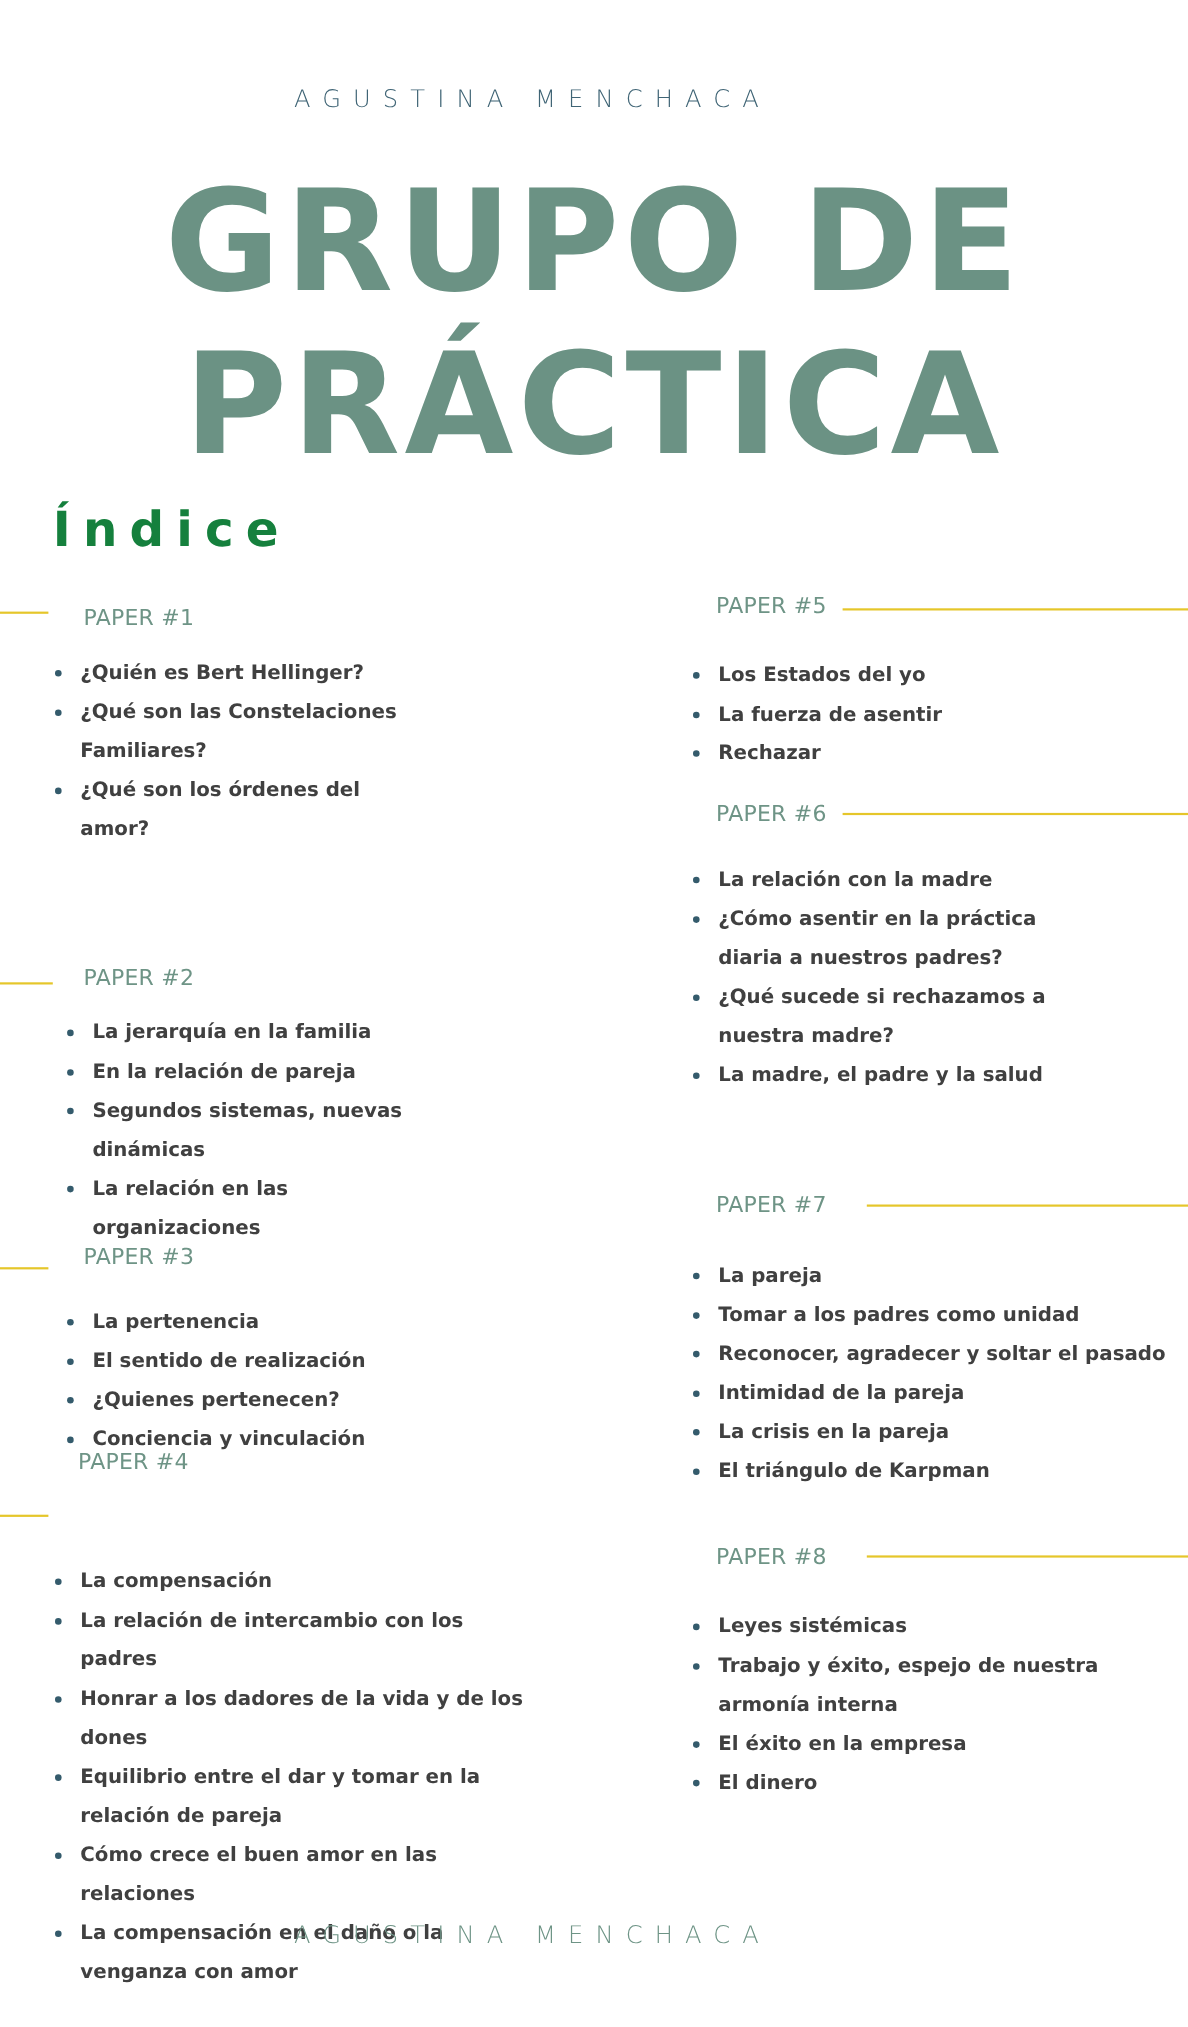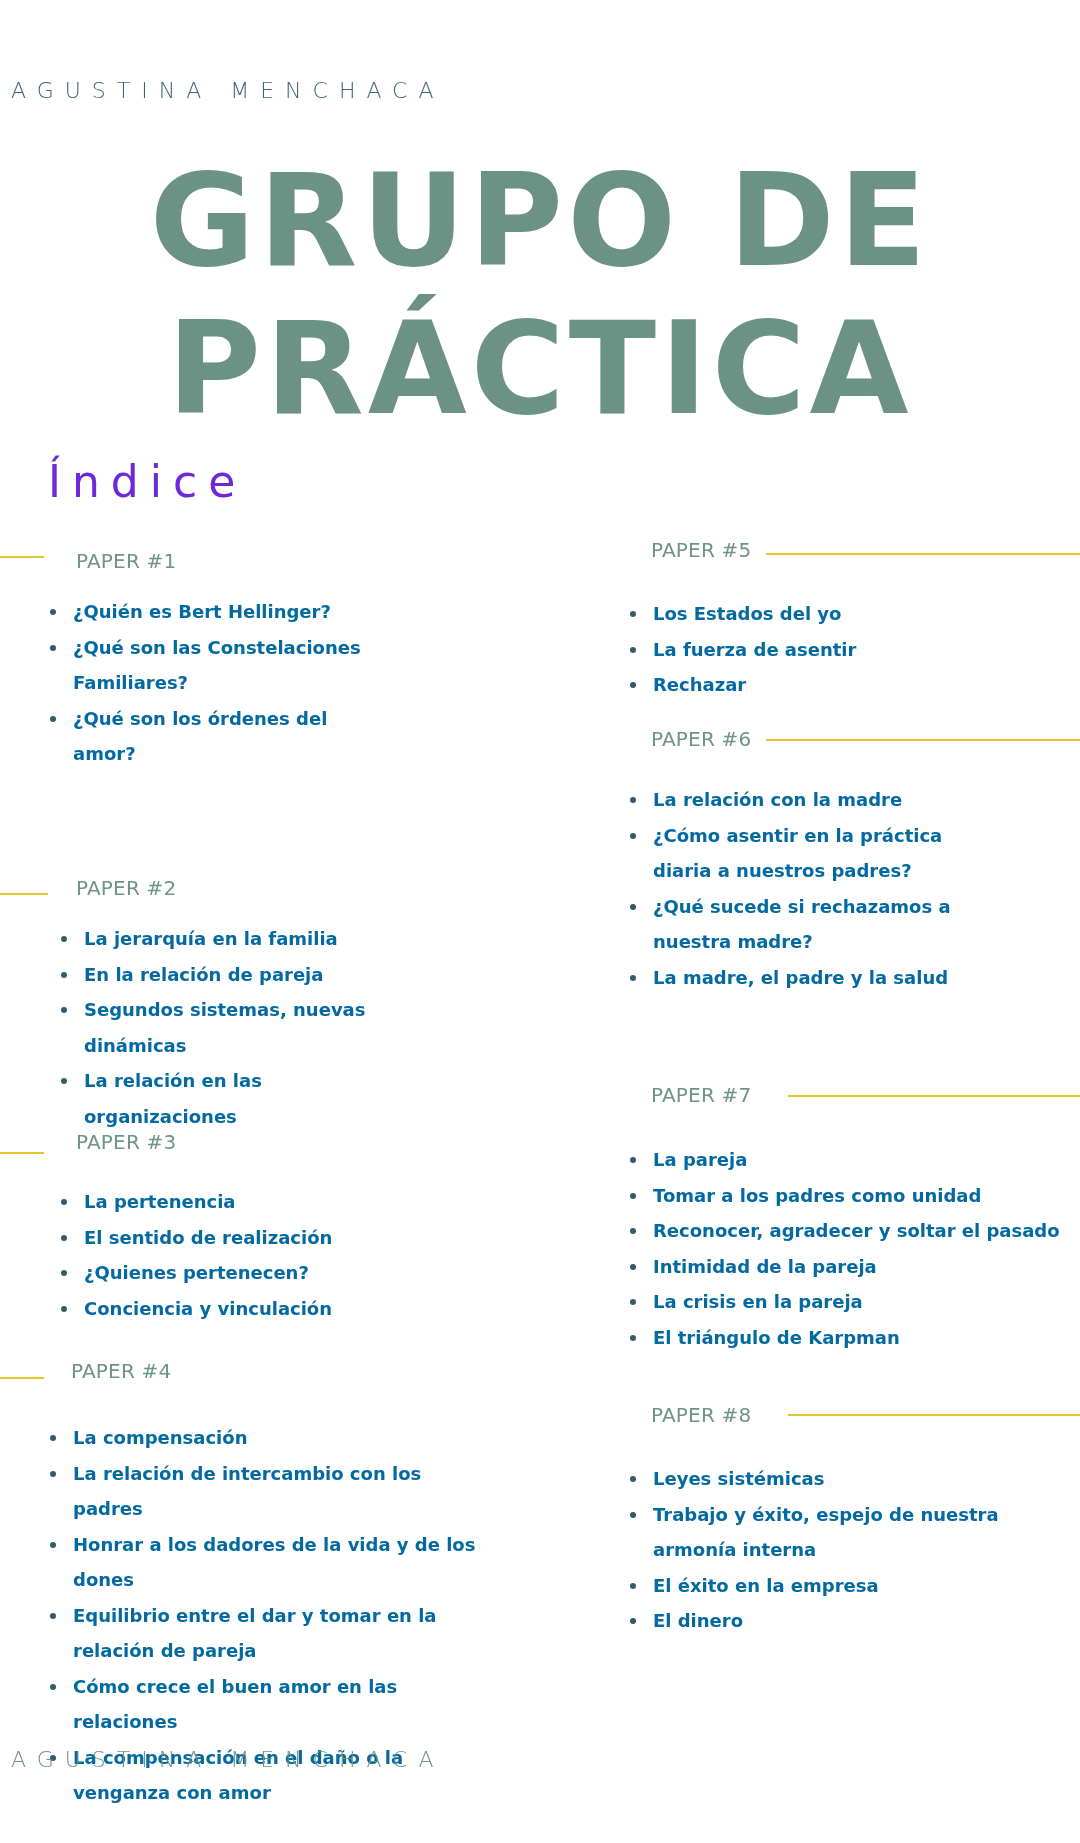--- a/index.html
+++ b/index.html
@@ -10,20 +10,21 @@
       overflow: hidden;
     }
     body {
       position: relative;
       font-family: "Liberation Sans", "DejaVu Sans", sans-serif;
     }
     .brand {
       position: absolute;
       left: 0;
       width: 957px;
+      text-align: center;
       font-family: "DejaVu Sans", "Liberation Sans", sans-serif;
       font-weight: 300;
       font-size: 22px;
       letter-spacing: 11px;
       text-indent: 11px;
     }
     .brand.top { top: 78px; color: #3f6475; }
     .brand.bottom { top: 1747px; color: #6e9486; }
 
     .title {
@@ -38,24 +39,24 @@
       line-height: 148px;
       letter-spacing: 4px;
     }
     .title.l1 { top: 147px; }
     .title.l2 { top: 295px; }
 
     .indice {
       position: absolute;
       left: 48px;
       top: 456px;
-      color: #6d28d9;
+      color: #15803d;
       font-family: "DejaVu Sans", "Liberation Sans", sans-serif;
       font-size: 44px;
-      font-weight: 400;
+      font-weight: 700;
       letter-spacing: 11px;
     }
 
     .paper-heading {
       position: absolute;
       color: #6e9486;
       font-family: "DejaVu Sans", "Liberation Sans", sans-serif;
       font-weight: normal;
       font-size: 20px;
       letter-spacing: 0.2px;
@@ -66,21 +67,21 @@
       height: 2px;
       background: #e5c62a;
     }
 
     ul.topics {
       position: absolute;
       list-style: none;
       font-family: "DejaVu Sans", "Liberation Sans", sans-serif;
       font-size: 18px;
       font-weight: 600;
-      color: #0369a1;
+      color: #404040;
       line-height: 35.5px;
     }
     ul.topics li {
       position: relative;
       padding-left: 23px;
     }
     ul.topics li::before {
       content: "";
       position: absolute;
       left: 0;
@@ -121,21 +122,21 @@
 <div class="rule" style="left:0; top:1152px; width:44px;"></div>
 <div class="paper-heading" style="left:55px; top:1130px;">PAPER #3</div>
 <ul class="topics" style="left:61px; top:1184px; width:360px;">
   <li>La pertenencia</li>
   <li>El sentido de realización</li>
   <li>¿Quienes pertenecen?</li>
   <li>Conciencia y vinculación</li>
 </ul>
 
 <div class="rule" style="left:0; top:1377px; width:44px;"></div>
-<div class="paper-heading" style="left:50px; top:1359px;">PAPER #4</div>
+<div class="paper-heading" style="left:50px; top:1316px;">PAPER #4</div>
 <ul class="topics" style="left:50px; top:1420px; width:430px;">
   <li>La compensación</li>
   <li>La relación de intercambio con los padres</li>
   <li>Honrar a los dadores de la vida y de los dones</li>
   <li>Equilibrio entre el dar y tomar en la relación de pareja</li>
   <li>Cómo crece el buen amor en las relaciones</li>
   <li>La compensación en el daño o la venganza con amor</li>
 </ul>
 
 <div class="paper-heading" style="left:630px; top:538px;">PAPER #5</div>

